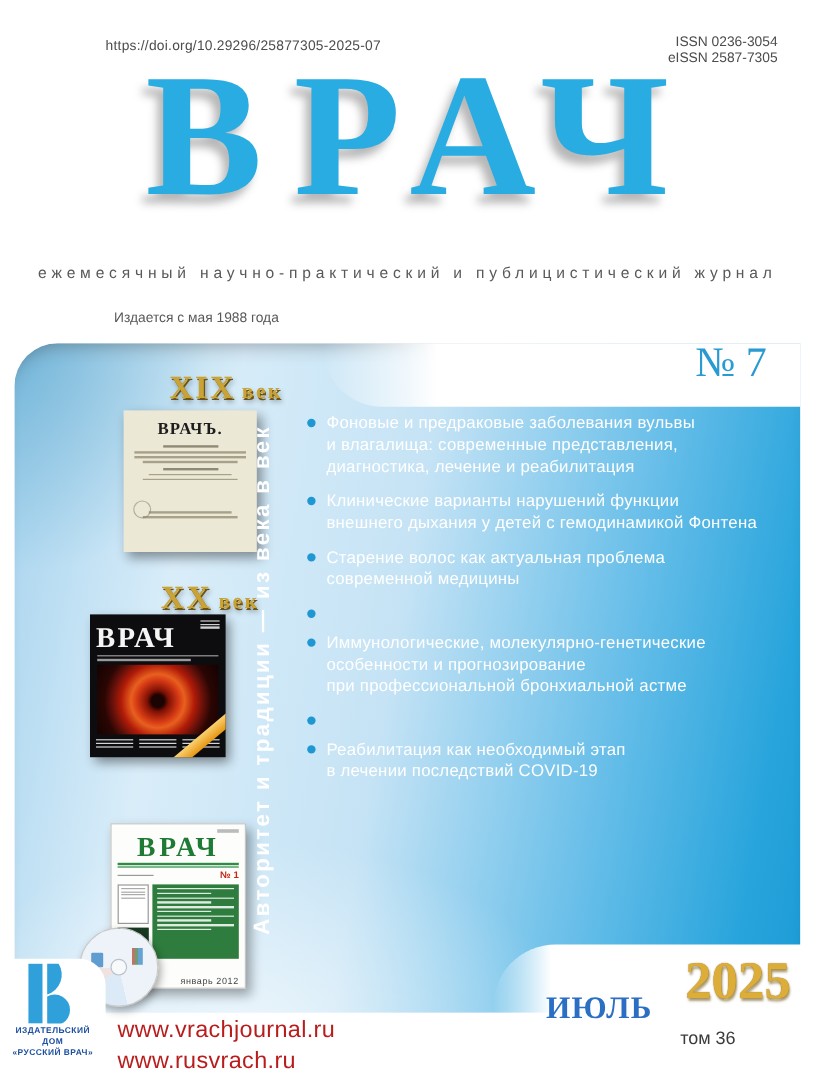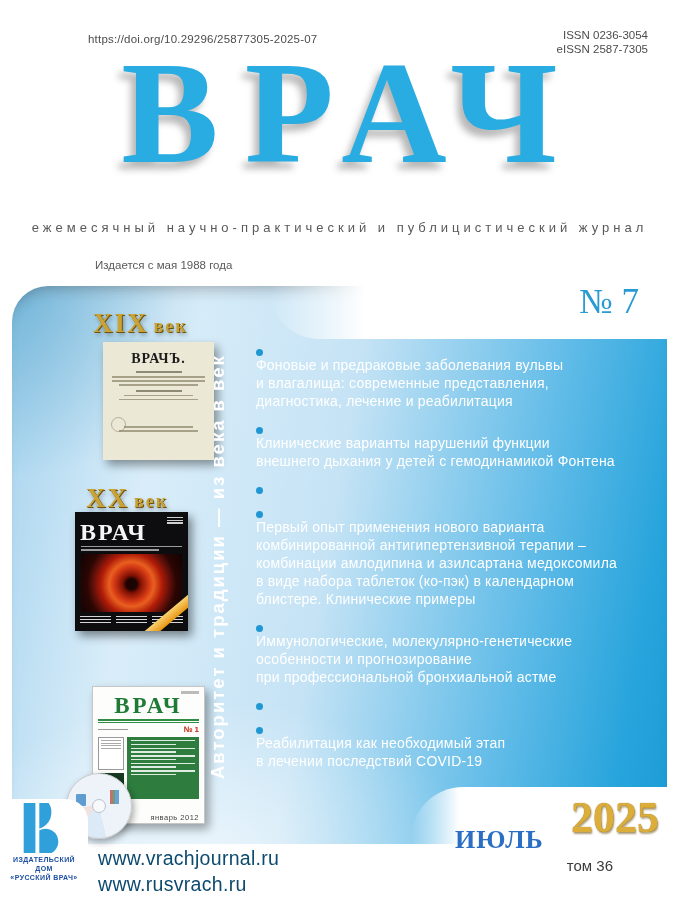--- a/index.html
+++ b/index.html
@@ -30,21 +30,21 @@
   .issue-box { position:absolute; top:0; right:0; width:398px; height:53px;
     border-bottom-left-radius:50px;
     background:linear-gradient(to right, rgba(255,255,255,0) 0%, #ffffff 24%); }
   .issue-number { position:absolute; top:-4px; right:28px;
     font-family:"Liberation Serif", serif; font-size:35px; color:#2a9bd2; }
 
   
   .era { position:absolute; font-family:"Liberation Serif", serif; font-weight:bold;
     color:#c9a335; letter-spacing:2px;
     text-shadow:1px 1px 0 #6e5410, 2px 3px 4px rgba(0,0,0,0.35); }
-  .era .num { font-size:27px; }
+  .era .num { font-size:27px;margin-left:48px; }
   .era .word { font-size:18px; margin-left:5px; }
   .era-xix { left:81px; top:22px; }
   .era-xx  { left:74px; top:197px; }
   .era-xxi { left:78px; top:368px; }
 
   
   .cover1 { position:absolute; left:91px; top:56px; width:111px; height:118px;
     background:#ece8d6; box-shadow:4px 5px 9px rgba(0,0,0,0.40); padding:9px 7px 5px; }
   .c1-title { font-family:"Liberation Serif", serif; font-weight:bold; font-size:14px;
     color:#1d1d1d; text-align:center; letter-spacing:1px; }
@@ -99,34 +99,34 @@
     background:linear-gradient(to right,#b23a2a 0 30%, #2e7d3e 30% 60%, #2f7fc1 60% 100%); opacity:0.7; }
 
   
   .tagline { position:absolute; left:189px; top:30px; height:502px; width:34px;
     writing-mode:vertical-rl; transform:rotate(180deg);
     display:flex; align-items:center; justify-content:center;
     font-size:18.5px; font-weight:bold; color:#ffffff; letter-spacing:2px; }
 
   
   .articles { position:absolute; left:244px; top:57px; width:408px; list-style:none; }
-  .article { display:flex; margin-bottom:11px;flex-direction:column; }
+  .article { display:flex; margin-bottom:11px; }
   .dot { flex:none; width:7px; height:7px; border-radius:50%; background:#1f97d3; margin:6px 9px 0 0; }
   .article-text { font-size:14px; line-height:18px; color:#ffffff; white-space:pre-line; letter-spacing:0.2px; }
 
   
   .pub-box { position:absolute; left:0; top:799px; width:88px; height:101px;
     background:#ffffff; border-top-right-radius:22px; text-align:center; padding-top:4px; }
   .pub-logo { display:block; margin:0 auto; }
   .pub-text { margin-top:2px; font-size:7px; line-height:9px; font-weight:bold;
     color:#1c4fa1; white-space:pre-line; letter-spacing:0.4px; }
 
   .sites { position:absolute; left:98px; top:845px; font-size:19.5px; line-height:26px;
     color:#29ABE2; letter-spacing:0.3px; }
-  .sites a { color:#0c4a6e; text-decoration:none; display:block; }
+  .sites a { color:#b91c1c; text-decoration:none; display:block; }
 
   .date-box { position:absolute; right:0; top:787px; width:268px; height:97px;
     border-top-left-radius:52px;
     background:linear-gradient(to right, rgba(255,255,255,0) 0%, #ffffff 18%); }
   .month { position:absolute; left:44px; top:38px; font-family:"Liberation Serif", serif;
     font-weight:bold; font-size:26px; color:#2b6fc4; letter-spacing:1px; }
   .year { position:absolute; right:20px; top:0px; font-family:"Liberation Serif", serif;
     font-weight:bold; font-size:44px; line-height:62px; color:#dcae39;
     text-shadow:1px 2px 2px rgba(110,80,10,0.55), 0 0 1px #8a6a15; }
   .volume { position:absolute; right:66px; top:70px; font-size:15px; color:#3b3b3d; }
@@ -246,28 +246,25 @@
 и влагалища: современные представления,
 диагностика, лечение и реабилитация</span>
       </li>
     <li class="article">
       <span class="dot"></span>
       <span class="article-text">Клинические варианты нарушений функции
 внешнего дыхания у детей с гемодинамикой Фонтена</span>
       </li>
     <li class="article">
       <span class="dot"></span>
-      </li>
-    <li class="article">
-      <span class="dot"></span>
-      <span class="article-text">Первый опыт применения нового варианта
-комбинированной антигипертензивной терапии –
-комбинации амлодипина и азилсартана медоксомила
-в виде набора таблеток (ко-пэк) в календарном
-блистере. Клинические примеры</span>
+      <span class="article-text">Старение волос как актуальная проблема
+современной медицины</span>
+      </li>
+    <li class="article">
+      <span class="dot"></span>
       </li>
     <li class="article">
       <span class="dot"></span>
       <span class="article-text">Иммунологические, молекулярно-генетические
 особенности и прогнозирование
 при профессиональной бронхиальной астме</span>
       </li>
     <li class="article">
       <span class="dot"></span>
       </li>

